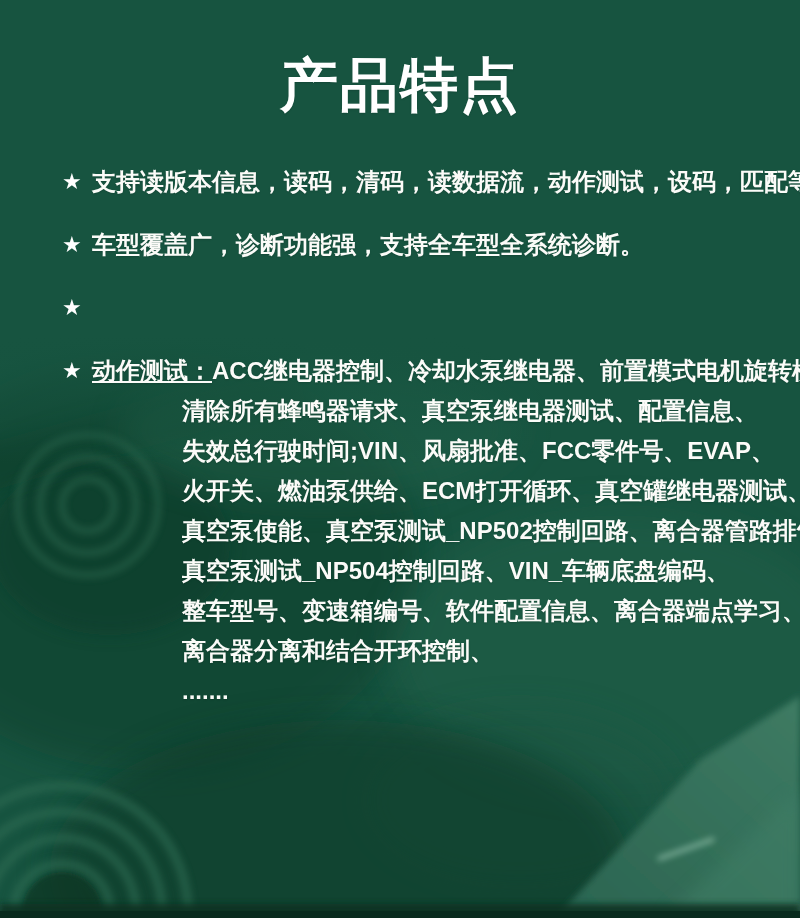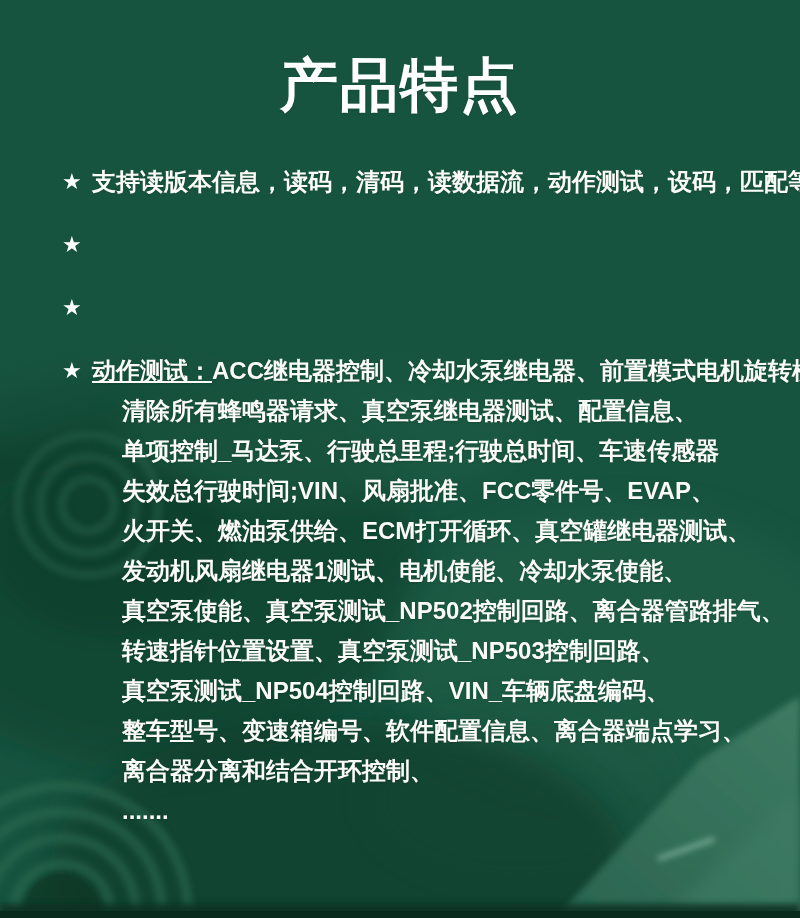--- a/index.html
+++ b/index.html
@@ -30,21 +30,21 @@
   .features li {
     display:flex; align-items:flex-start;
     line-height:40px; font-size:24px; font-weight:600;
     margin-bottom:23px; white-space:nowrap;
   }
   .star { flex:none; width:30px; font-size:22px; line-height:40px; color:#ffffff; }
 
   .action { margin-top:0; padding-left:62px; font-size:24px; font-weight:600; }
   .at-first { display:flex; line-height:40px; white-space:nowrap; }
   .at-label { flex:none;text-decoration:underline; }
-  .at-line { line-height:40px; margin-left:60px; white-space:nowrap; }
+  .at-line { line-height:40px; margin-left:120px; white-space:nowrap; }
   .txt { text-shadow:0 1px 2px rgba(0,0,0,0.15); }
 </style>
 </head>
 <body>
 
 <div class="poster">
 
   <svg class="bg" viewBox="0 0 800 918" aria-hidden="true">
     <defs>
       <filter id="b16" x="-60%" y="-60%" width="220%" height="220%">
@@ -105,39 +105,37 @@
 
     <h1 class="title txt">产品特点</h1>
 
     <ul class="features">
       <li>
         <span class="star">★</span>
         <span class="txt">支持读版本信息，读码，清码，读数据流，动作测试，设码，匹配等...</span>
       </li>
       <li>
         <span class="star">★</span>
+        <span class="txt">车型覆盖广，诊断功能强，支持全车型全系统诊断。</span>
       </li>
       <li>
         <span class="star">★</span>
       </li>
     </ul>
 
     <div class="action">
       <div class="at-first">
         <span class="star">★</span>
         <span class="at-label txt">动作测试：</span>
         <span class="txt">ACC继电器控制、冷却水泵继电器、前置模式电机旋转模式</span>
       </div>
       <div class="at-line txt">清除所有蜂鸣器请求、真空泵继电器测试、配置信息、</div>
-      <div class="at-line txt">单项控制_马达泵、行驶总里程;行驶总时间、车速传感器</div>
       <div class="at-line txt">失效总行驶时间;VIN、风扇批准、FCC零件号、EVAP、</div>
       <div class="at-line txt">火开关、燃油泵供给、ECM打开循环、真空罐继电器测试、</div>
-      <div class="at-line txt">发动机风扇继电器1测试、电机使能、冷却水泵使能、</div>
       <div class="at-line txt">真空泵使能、真空泵测试_NP502控制回路、离合器管路排气、</div>
-      <div class="at-line txt">转速指针位置设置、真空泵测试_NP503控制回路、</div>
       <div class="at-line txt">真空泵测试_NP504控制回路、VIN_车辆底盘编码、</div>
       <div class="at-line txt">整车型号、变速箱编号、软件配置信息、离合器端点学习、</div>
       <div class="at-line txt">离合器分离和结合开环控制、</div>
       <div class="at-line txt">.......</div>
     </div>
 
   </div>
 </div>
 
 </body></html>

